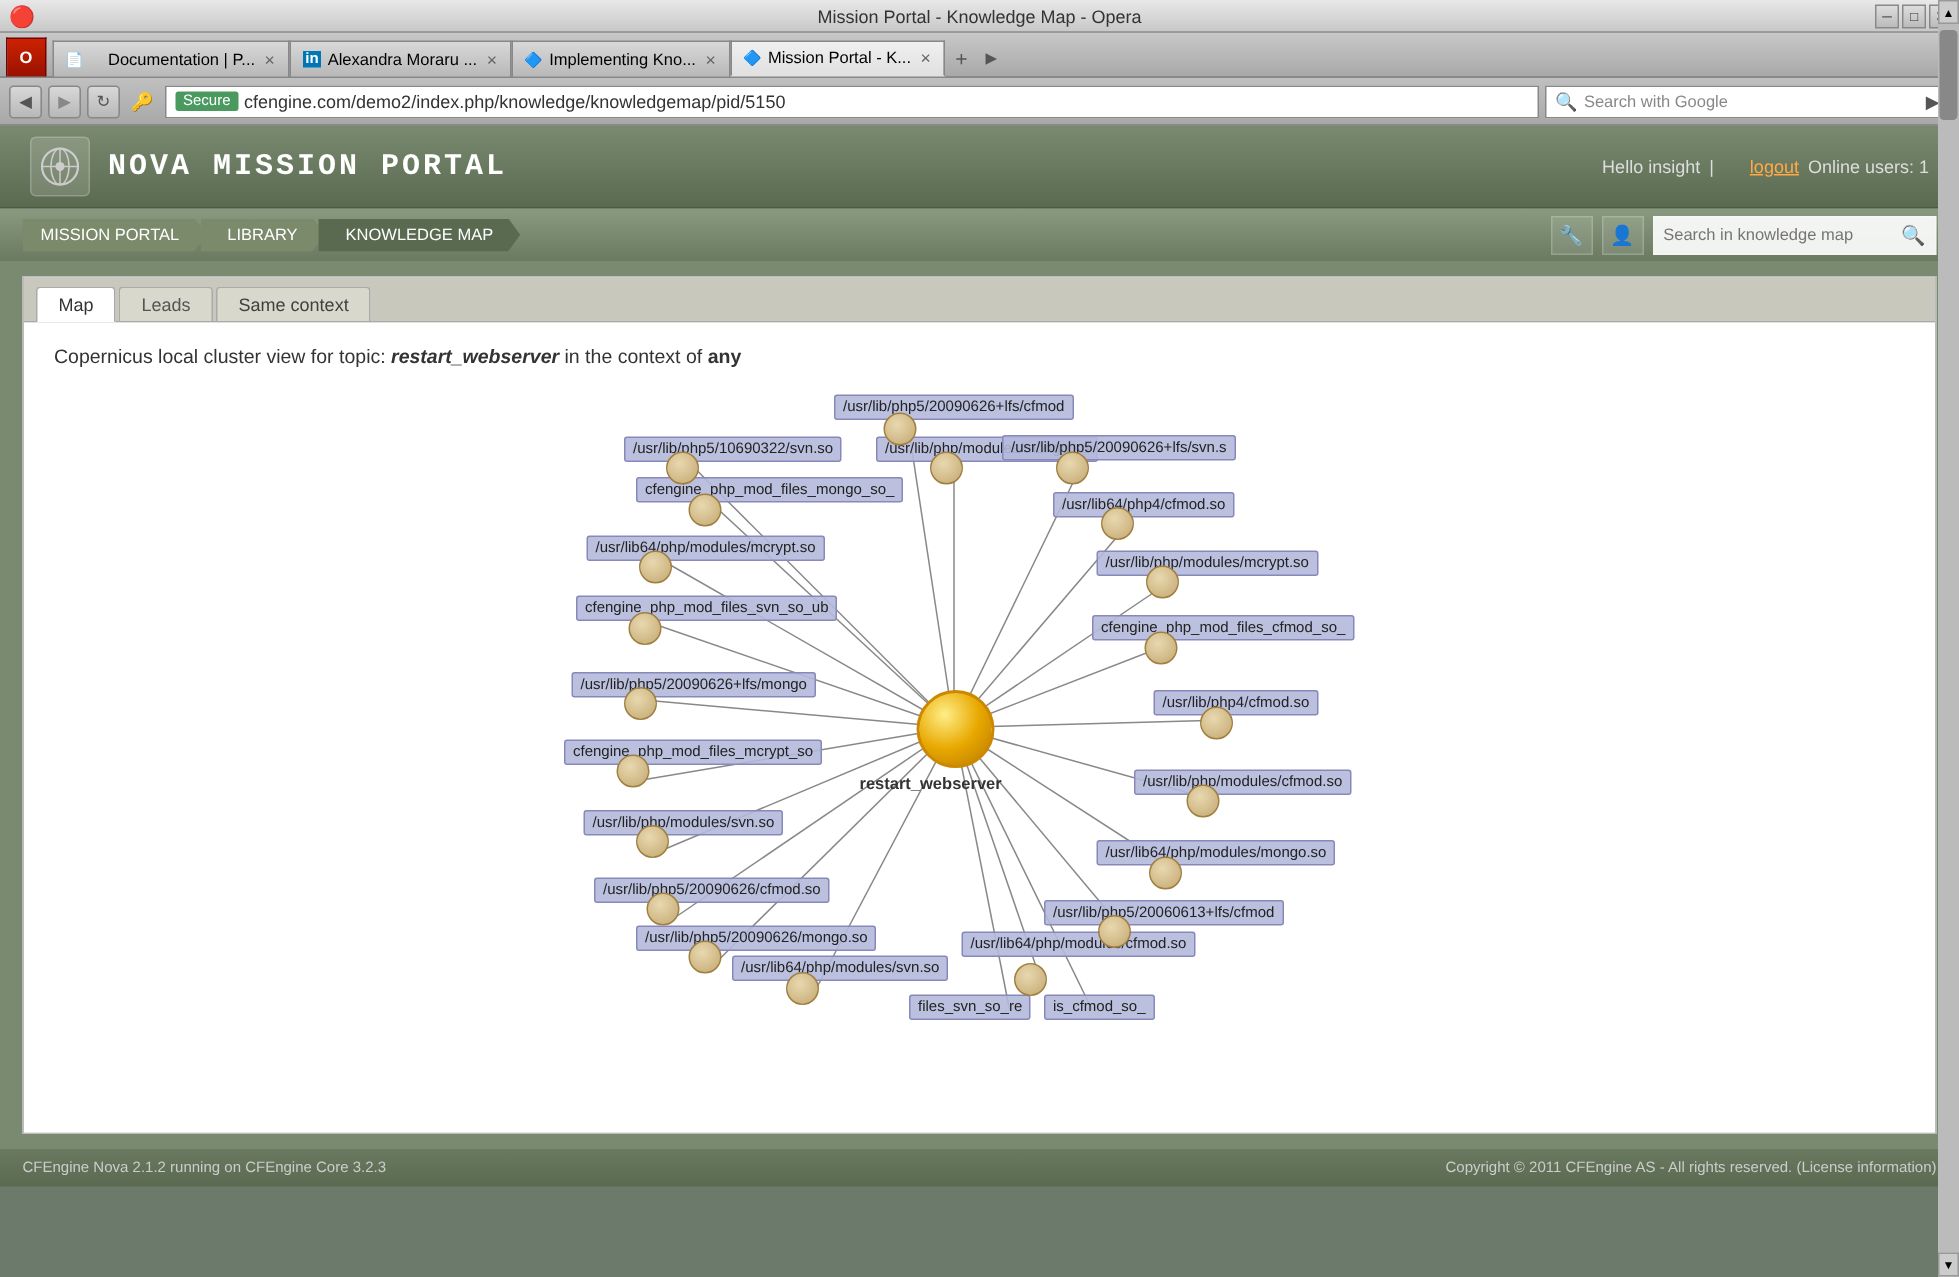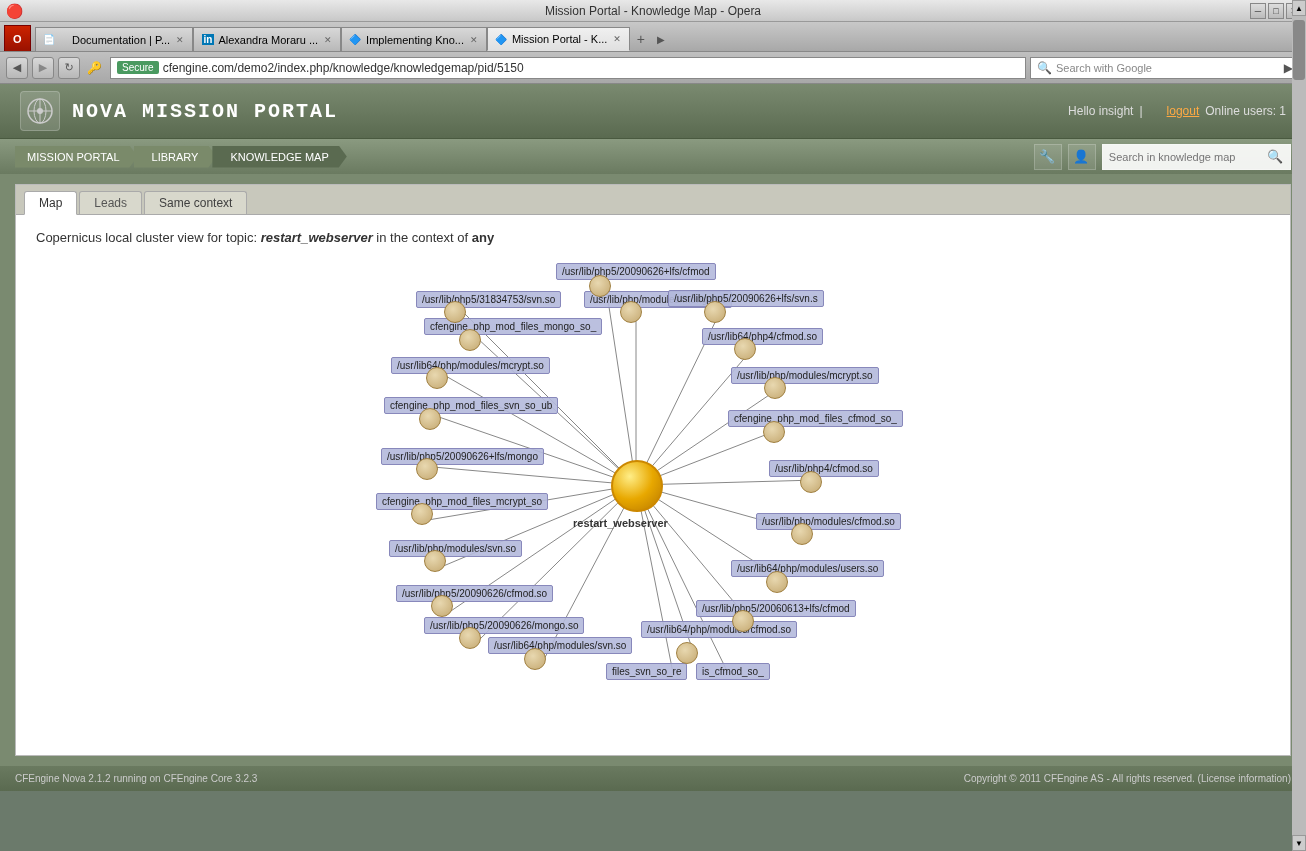--- a/index.html
+++ b/index.html
@@ -148,21 +148,21 @@
           <line x1="600" y1="230" x2="692" y2="418" stroke="#888" stroke-width="1"></line>
         </svg>
 
         <div style="position:absolute;left:575px;top:205px;width:52px;height:52px;border-radius:50%;background:radial-gradient(circle at 35% 30%,#ffee88,#e8a800,#b87800);border:2px solid #cc8800;z-index:5;"></div>
         <div style="position:absolute;left:537px;top:262px;font-size:11px;font-weight:bold;color:#333;z-index:6;white-space:nowrap;">restart_webserver</div>
 
         <div style="position:absolute;left:553px;top:20px;width:22px;height:22px;border-radius:50%;background:radial-gradient(circle at 40% 35%,#e8d8b0,#c4a870);border:1px solid #a08040;z-index:3;"></div>
         <div style="position:absolute;left:520px;top:8px;background:rgba(180,185,220,0.9);border:1px solid #8888bb;font-size:10px;padding:2px 5px;white-space:nowrap;cursor:pointer;border-radius:2px;color:#222;z-index:2;">/usr/lib/php5/20090626+lfs/cfmod</div>
 
         <div style="position:absolute;left:408px;top:46px;width:22px;height:22px;border-radius:50%;background:radial-gradient(circle at 40% 35%,#e8d8b0,#c4a870);border:1px solid #a08040;z-index:3;"></div>
-        <div style="position:absolute;left:380px;top:36px;background:rgba(180,185,220,0.9);border:1px solid #8888bb;font-size:10px;padding:2px 5px;white-space:nowrap;cursor:pointer;border-radius:2px;color:#222;z-index:2;">/usr/lib/php5/31834753/svn.so</div>
+        <div style="position:absolute;left:380px;top:36px;background:rgba(180,185,220,0.9);border:1px solid #8888bb;font-size:10px;padding:2px 5px;white-space:nowrap;cursor:pointer;border-radius:2px;color:#222;z-index:2;">/usr/lib/php5/10690322/svn.so</div>
 
         <div style="position:absolute;left:584px;top:46px;width:22px;height:22px;border-radius:50%;background:radial-gradient(circle at 40% 35%,#e8d8b0,#c4a870);border:1px solid #a08040;z-index:3;"></div>
         <div style="position:absolute;left:548px;top:36px;background:rgba(180,185,220,0.9);border:1px solid #8888bb;font-size:10px;padding:2px 5px;white-space:nowrap;cursor:pointer;border-radius:2px;color:#222;z-index:2;">/usr/lib/php/modules/mongo.so</div>
 
         <div style="position:absolute;left:423px;top:74px;width:22px;height:22px;border-radius:50%;background:radial-gradient(circle at 40% 35%,#e8d8b0,#c4a870);border:1px solid #a08040;z-index:3;"></div>
         <div style="position:absolute;left:388px;top:63px;background:rgba(180,185,220,0.9);border:1px solid #8888bb;font-size:10px;padding:2px 5px;white-space:nowrap;cursor:pointer;border-radius:2px;color:#222;z-index:2;">cfengine_php_mod_files_mongo_so_</div>
 
         <div style="position:absolute;left:668px;top:46px;width:22px;height:22px;border-radius:50%;background:radial-gradient(circle at 40% 35%,#e8d8b0,#c4a870);border:1px solid #a08040;z-index:3;"></div>
         <div style="position:absolute;left:632px;top:35px;background:rgba(180,185,220,0.9);border:1px solid #8888bb;font-size:10px;padding:2px 5px;white-space:nowrap;cursor:pointer;border-radius:2px;color:#222;z-index:2;">/usr/lib/php5/20090626+lfs/svn.s</div>
 
@@ -190,21 +190,21 @@
         <div style="position:absolute;left:375px;top:248px;width:22px;height:22px;border-radius:50%;background:radial-gradient(circle at 40% 35%,#e8d8b0,#c4a870);border:1px solid #a08040;z-index:3;"></div>
         <div style="position:absolute;left:340px;top:238px;background:rgba(180,185,220,0.9);border:1px solid #8888bb;font-size:10px;padding:2px 5px;white-space:nowrap;cursor:pointer;border-radius:2px;color:#222;z-index:2;">cfengine_php_mod_files_mcrypt_so</div>
 
         <div style="position:absolute;left:755px;top:268px;width:22px;height:22px;border-radius:50%;background:radial-gradient(circle at 40% 35%,#e8d8b0,#c4a870);border:1px solid #a08040;z-index:3;"></div>
         <div style="position:absolute;left:720px;top:258px;background:rgba(180,185,220,0.9);border:1px solid #8888bb;font-size:10px;padding:2px 5px;white-space:nowrap;cursor:pointer;border-radius:2px;color:#222;z-index:2;">/usr/lib/php/modules/cfmod.so</div>
 
         <div style="position:absolute;left:388px;top:295px;width:22px;height:22px;border-radius:50%;background:radial-gradient(circle at 40% 35%,#e8d8b0,#c4a870);border:1px solid #a08040;z-index:3;"></div>
         <div style="position:absolute;left:353px;top:285px;background:rgba(180,185,220,0.9);border:1px solid #8888bb;font-size:10px;padding:2px 5px;white-space:nowrap;cursor:pointer;border-radius:2px;color:#222;z-index:2;">/usr/lib/php/modules/svn.so</div>
 
         <div style="position:absolute;left:730px;top:316px;width:22px;height:22px;border-radius:50%;background:radial-gradient(circle at 40% 35%,#e8d8b0,#c4a870);border:1px solid #a08040;z-index:3;"></div>
-        <div style="position:absolute;left:695px;top:305px;background:rgba(180,185,220,0.9);border:1px solid #8888bb;font-size:10px;padding:2px 5px;white-space:nowrap;cursor:pointer;border-radius:2px;color:#222;z-index:2;">/usr/lib64/php/modules/users.so</div>
+        <div style="position:absolute;left:695px;top:305px;background:rgba(180,185,220,0.9);border:1px solid #8888bb;font-size:10px;padding:2px 5px;white-space:nowrap;cursor:pointer;border-radius:2px;color:#222;z-index:2;">/usr/lib64/php/modules/mongo.so</div>
 
         <div style="position:absolute;left:395px;top:340px;width:22px;height:22px;border-radius:50%;background:radial-gradient(circle at 40% 35%,#e8d8b0,#c4a870);border:1px solid #a08040;z-index:3;"></div>
         <div style="position:absolute;left:360px;top:330px;background:rgba(180,185,220,0.9);border:1px solid #8888bb;font-size:10px;padding:2px 5px;white-space:nowrap;cursor:pointer;border-radius:2px;color:#222;z-index:2;">/usr/lib/php5/20090626/cfmod.so</div>
 
         <div style="position:absolute;left:696px;top:355px;width:22px;height:22px;border-radius:50%;background:radial-gradient(circle at 40% 35%,#e8d8b0,#c4a870);border:1px solid #a08040;z-index:3;"></div>
         <div style="position:absolute;left:660px;top:345px;background:rgba(180,185,220,0.9);border:1px solid #8888bb;font-size:10px;padding:2px 5px;white-space:nowrap;cursor:pointer;border-radius:2px;color:#222;z-index:2;">/usr/lib/php5/20060613+lfs/cfmod</div>
 
         <div style="position:absolute;left:423px;top:372px;width:22px;height:22px;border-radius:50%;background:radial-gradient(circle at 40% 35%,#e8d8b0,#c4a870);border:1px solid #a08040;z-index:3;"></div>
         <div style="position:absolute;left:388px;top:362px;background:rgba(180,185,220,0.9);border:1px solid #8888bb;font-size:10px;padding:2px 5px;white-space:nowrap;cursor:pointer;border-radius:2px;color:#222;z-index:2;">/usr/lib/php5/20090626/mongo.so</div>
 

